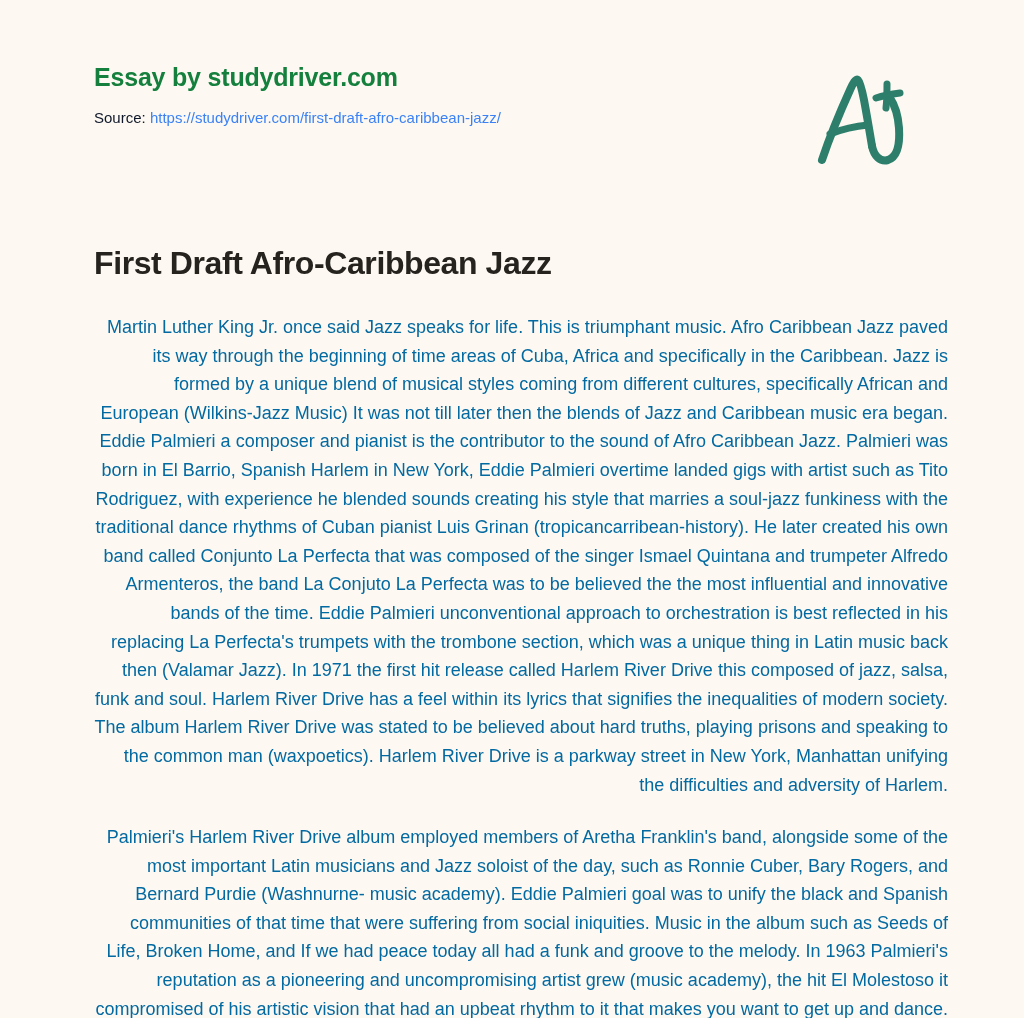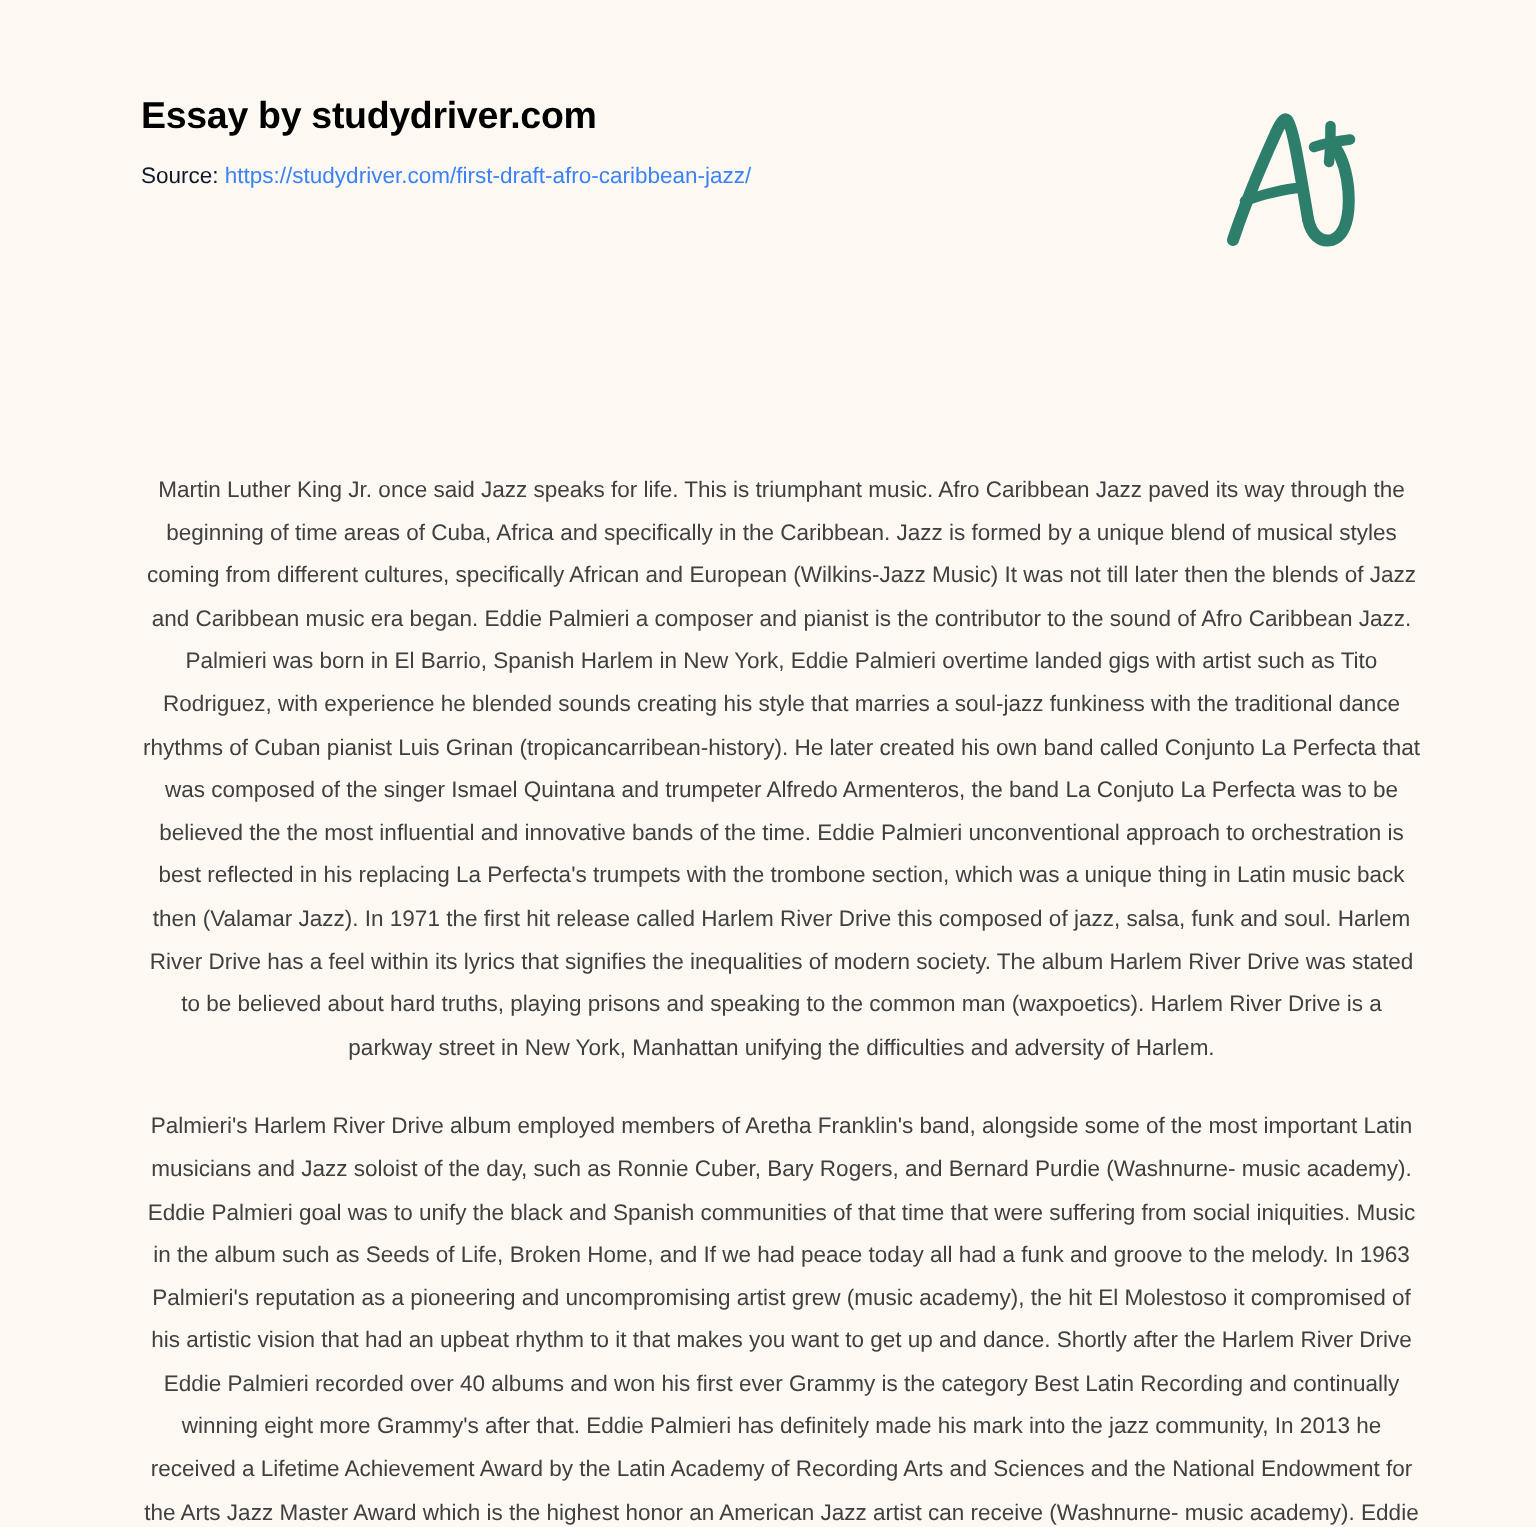--- a/index.html
+++ b/index.html
@@ -25,21 +25,21 @@
   
   .header {
     position: absolute;
     left: 94px;
     top: 62px;
     right: 80px;
   }
   .essay-by {
     font-size: 25px;
     font-weight: bold;
-    color: #000000;
+    color: #15803d;
     letter-spacing: -0.2px;
     line-height: 1.2;
     margin: 0;
   }
   .source-line {
     margin-top: 16px;
     font-size: 15px;
     line-height: 1.3;
     white-space: nowrap;
   }
@@ -80,24 +80,24 @@
 
   
   .body-copy {
     position: absolute;
     left: 94px;
     top: 313px;
     width: 854px;
   }
   .body-copy p {
     margin: 0 0 24px 0;
-    font-size: 15px;
+    font-size: 18px;
     line-height: 28.6px;
-    color: #404040;
-    text-align: center;
+    color: #0369a1;
+    text-align: right;
   }
   .body-copy p:last-child {
     margin-bottom: 0;
   }
 </style>
 </head>
 <body>
 
 <div class="page">
 
@@ -115,19 +115,20 @@
       <path d="M10 92 C16 74 28 44 38 22 C41 15 44 10 46 12 C48 14 50 22 52 32 C55 48 58 66 60 78" stroke-width="8"></path>
       <path d="M18 66 C28 62 44 58 56 57" stroke-width="7"></path>
 
       <path d="M60 78 C62 88 68 94 76 92 C85 89 88 76 87 60 C86 46 82 36 78 30" stroke-width="8"></path>
 
       <path d="M64 30 C70 28 80 26 88 25" stroke-width="7"></path>
       <path d="M75 16 C75 24 75 32 74 40" stroke-width="7"></path>
     </svg>
   </div>
 
+  <h2 class="title">First Draft Afro-Caribbean Jazz</h2>
 
   <div class="body-copy">
     <p>Martin Luther King Jr. once said Jazz speaks for life. This is triumphant music. Afro Caribbean Jazz paved its way through the beginning of time areas of Cuba, Africa and specifically in the Caribbean. Jazz is formed by a unique blend of musical styles coming from different cultures, specifically African and European (Wilkins-Jazz Music) It was not till later then the blends of Jazz and Caribbean music era began. Eddie Palmieri a composer and pianist is the contributor to the sound of Afro Caribbean Jazz. Palmieri was born in El Barrio, Spanish Harlem in New York, Eddie Palmieri overtime landed gigs with artist such as Tito Rodriguez, with experience he blended sounds creating his style that marries a soul-jazz funkiness with the traditional dance rhythms of Cuban pianist Luis Grinan (tropicancarribean-history). He later created his own band called Conjunto La Perfecta that was composed of the singer Ismael Quintana and trumpeter Alfredo Armenteros, the band La Conjuto La Perfecta was to be believed the the most influential and innovative bands of the time. Eddie Palmieri unconventional approach to orchestration is best reflected in his replacing La Perfecta's trumpets with the trombone section, which was a unique thing in Latin music back then (Valamar Jazz). In 1971 the first hit release called Harlem River Drive this composed of jazz, salsa, funk and soul. Harlem River Drive has a feel within its lyrics that signifies the inequalities of modern society. The album Harlem River Drive was stated to be believed about hard truths, playing prisons and speaking to the common man (waxpoetics). Harlem River Drive is a parkway street in New York, Manhattan unifying the difficulties and adversity of Harlem.</p>
     <p>Palmieri's Harlem River Drive album employed members of Aretha Franklin's band, alongside some of the most important Latin musicians and Jazz soloist of the day, such as Ronnie Cuber, Bary Rogers, and Bernard Purdie (Washnurne- music academy). Eddie Palmieri goal was to unify the black and Spanish communities of that time that were suffering from social iniquities. Music in the album such as Seeds of Life, Broken Home, and If we had peace today all had a funk and groove to the melody. In 1963 Palmieri's reputation as a pioneering and uncompromising artist grew (music academy), the hit El Molestoso it compromised of his artistic vision that had an upbeat rhythm to it that makes you want to get up and dance. Shortly after the Harlem River Drive Eddie Palmieri recorded over 40 albums and won his first ever Grammy is the category Best Latin Recording and continually winning eight more Grammy's after that. Eddie Palmieri has definitely made his mark into the jazz community, In 2013 he received a Lifetime Achievement Award by the Latin Academy of Recording Arts and Sciences and the National Endowment for the Arts Jazz Master Award which is the highest honor an American Jazz artist can receive (Washnurne- music academy). Eddie Palmieri has moved au</p>
   </div>
 
 </div>
 
 </body></html>

